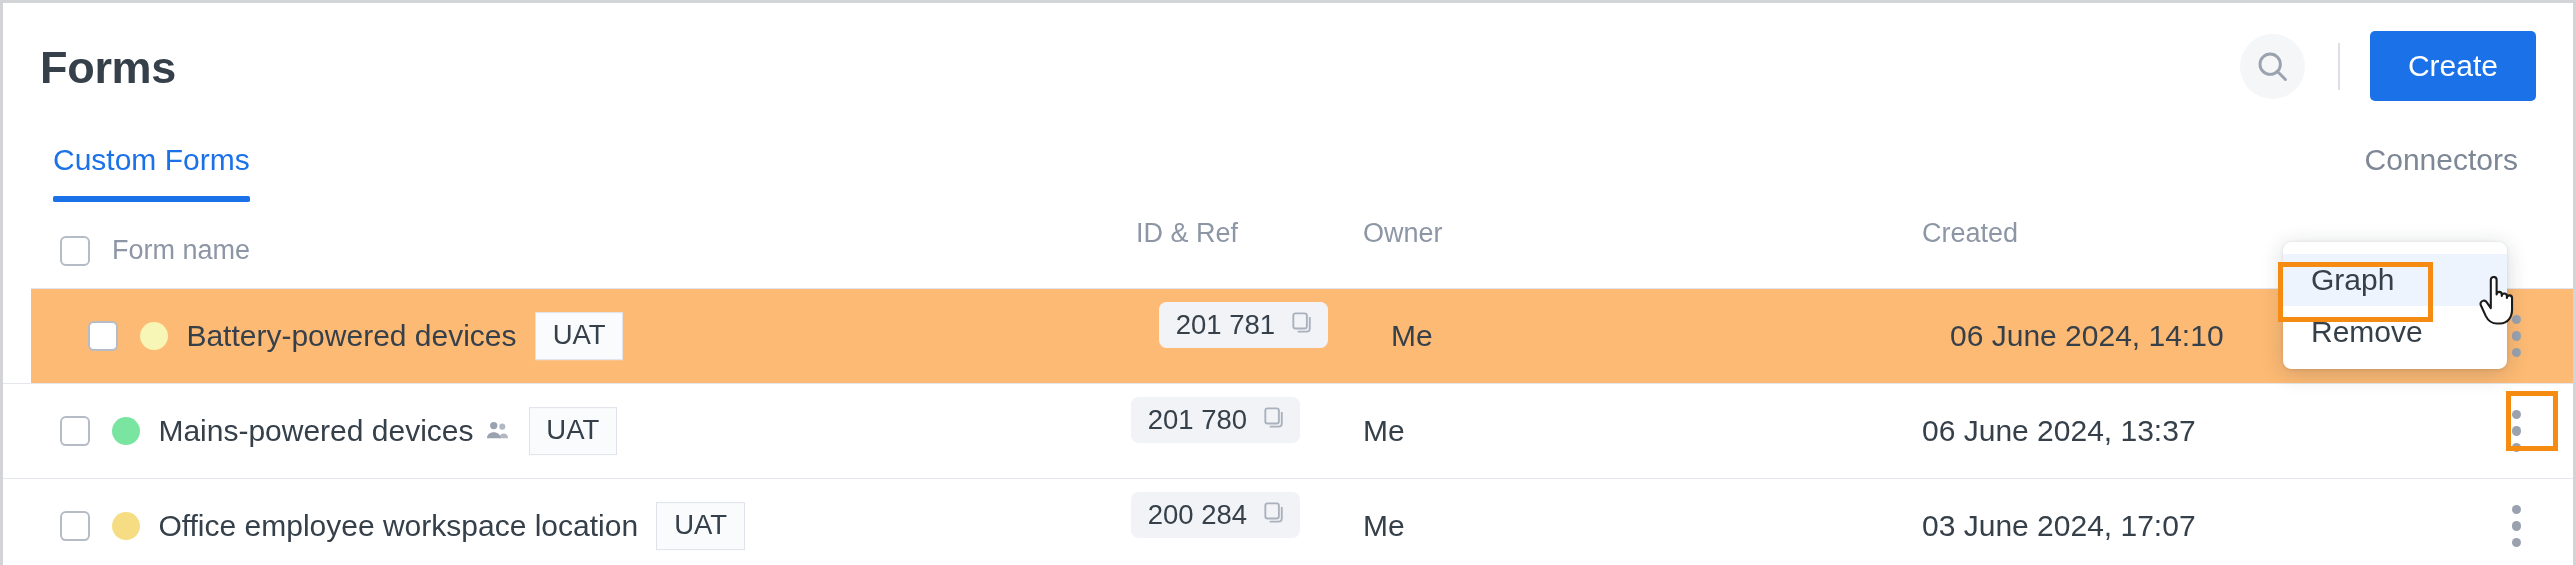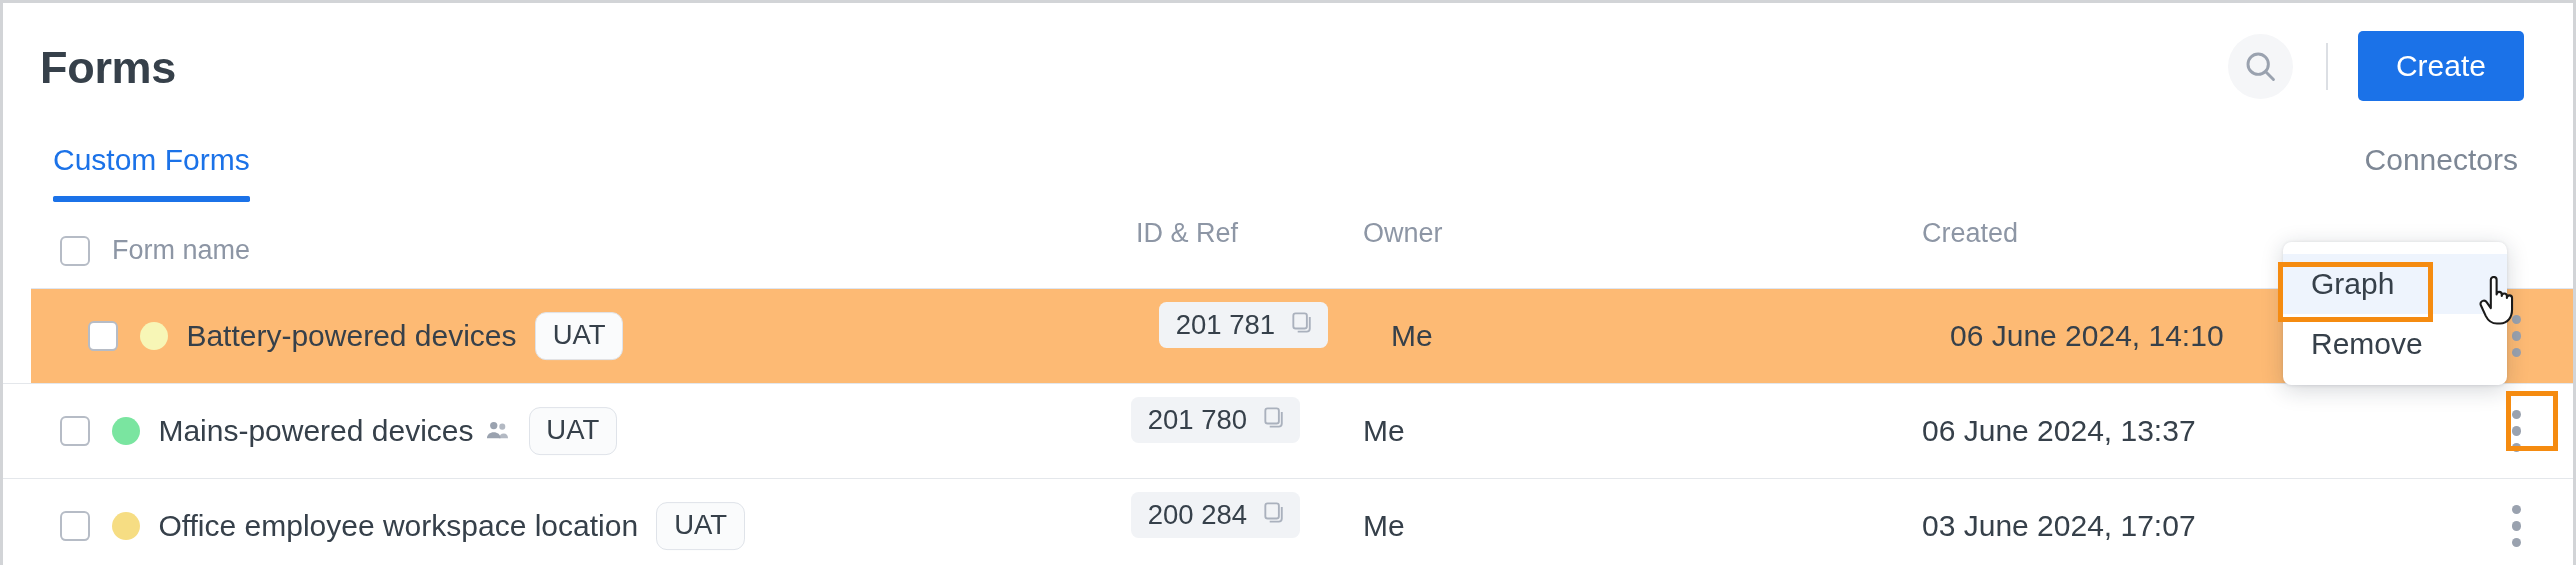--- a/index.html
+++ b/index.html
@@ -22,21 +22,21 @@
     border-top: 3.3px solid #d2d4d7;
   }
 
   
   .page-header {
     position: absolute;
     top: 0; left: 0; right: 0;
     height: 133px;
     display: flex;
     align-items: center;
-    padding: 0 49px 0 37px;
+    padding: 0 37px 0 37px;
   }
   .page-title {
     font-size: 45px;
     font-weight: 700;
     color: #36404a;
     letter-spacing: -0.3px;
     line-height: 1;
     margin-top: -5px;
   }
   .header-right {
@@ -155,21 +155,21 @@
   .dot {
     width: 28px; height: 28px; border-radius: 50%;
     flex: 0 0 auto; margin-right: 18.4px;
   }
   .fname { font-size: 30px; color: #36404a; }
   .shared-icon { margin-left: 11.7px; display: flex; align-items: center; }
   .uat {
     margin-left: 18.4px;
     border: 1.7px solid #dfe3e9;
     background: #fafbfc;
-    border-radius: 11px;
+    border-radius: 0;
     padding: 8.3px 16.7px 10px;
     font-size: 27.5px;
     color: #36404a;
     line-height: 1;
   }
 
   .idcell {
     position: absolute;
     left: 1128px;
     top: 13.3px;
@@ -222,21 +222,21 @@
     left: 2280px;
     top: 239px;
     width: 224px;
     background: #ffffff;
     border-radius: 8.3px;
     box-shadow: 0 4.2px 22px rgba(22,34,51,0.18), 0 0.8px 3.3px rgba(22,34,51,0.10);
     padding: 11.7px 0 11.7px 0;
     z-index: 40;
   }
   .menu-item {
-    height: 60px;
+    height: 52px;
     display: flex; align-items: center;
     padding-left: 28px;
     font-size: 30px;
     color: #36404a;
     cursor: pointer;
     white-space: nowrap;
   }
   .menu-item.hover { background: #eef4fd; }
 
   

